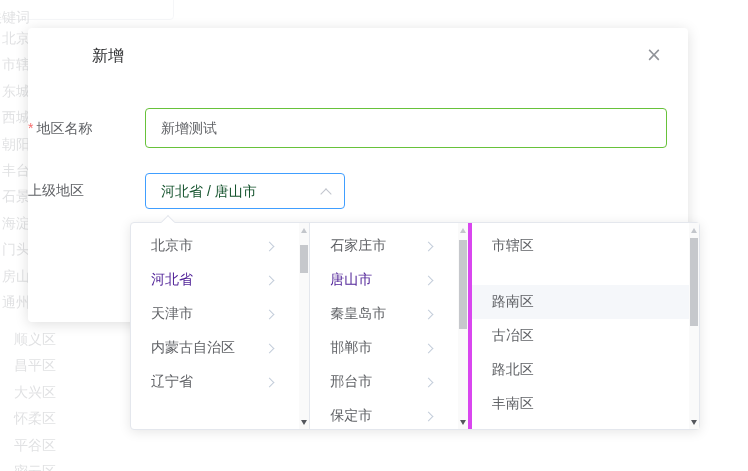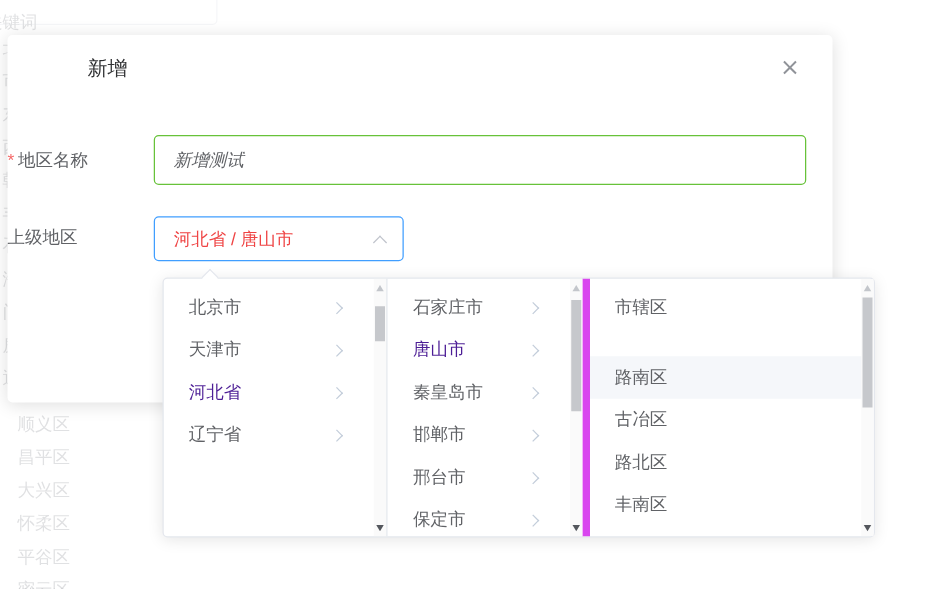--- a/index.html
+++ b/index.html
@@ -15,49 +15,49 @@
   .bg-search { position:absolute; left:-34px; top:-20px; width:208px; height:40px;
     border:1px solid #dcdfe6; border-radius:4px; }
   .bg-search-ph { position:absolute; left:-12px; top:9px; color:#909399; }
   .bg-list { position:absolute; margin:0; padding:0; list-style:none; }
   .bg-list li { height:26.4px; line-height:26.4px; color:#909399; white-space:nowrap; }
   .bg-list.covered { left:2px; top:25px; }
   .bg-list.visible { left:14px; top:326px; }
   .dim-overlay { position:absolute; inset:0; background:rgba(255,255,255,0.72); z-index:1; }
 
   
-  .dialog { position:absolute; left:6px; top:28px; width:660px; height:294px;
+  .dialog { position:absolute; left:28px; top:28px; width:660px; height:294px;
     background:#fff; border-radius:4px; box-shadow:0 2px 14px rgba(0,0,0,0.13); z-index:2; }
   .dialog-title { position:absolute; left:64px; top:16px; font-size:16px; color:#303133; line-height:24px; }
   .dialog-close { position:absolute; right:22px; top:14px; width:24px; height:24px;
     font-size:19px; color:#909399; text-align:center; line-height:24px; cursor:pointer;
     font-family:"DejaVu Sans",sans-serif; }
   .form-label { position:absolute; left:0; width:105px; text-align:left; line-height:20px; color:#606266; }
   .lbl-1 { top:90px; } .lbl-2 { top:153px;font-family:Liberation Serif, serif; }
   .required-mark { color:#f56c6c; margin-right:3px; }
   .input-success { position:absolute; left:117px; top:80px; width:522px; height:40px;
     border:1px solid #67c23a; border-radius:4px; line-height:38px; padding:0 15px;
-    color:#606266; background:#fff;font-style:italic; }
+    color:#606266; background:#fff; }
   .cascader-input { position:absolute; left:117px; top:145px; width:200px; height:36px;
     border:1px solid #409eff; border-radius:4px; line-height:34px; padding:0 30px 0 15px;
-    color:#ef4444; background:#fff; cursor:pointer; }
+    color:#14532d; background:#fff; cursor:pointer; }
   .chev-up { position:absolute; right:14px; top:16px; width:8px; height:8px;
     border-top:1.5px solid #c0c4cc; border-right:1.5px solid #c0c4cc;
     transform:rotate(-45deg); }
 
   
   .dropdown { position:absolute; left:130px; top:222px; width:570px; height:208px;
     background:#fff; border:1px solid #e4e7ed; border-radius:4px;
     box-shadow:0 2px 12px rgba(0,0,0,0.10); display:flex; z-index:3; }
   .dropdown-arrow { position:absolute; top:-6px; left:32px; width:10px; height:10px;
     background:#fff; border-left:1px solid #e4e7ed; border-top:1px solid #e4e7ed;
     transform:rotate(45deg); }
   .menu { position:relative; height:100%; padding-top:6px; overflow:hidden; }
   .menu-1 { width:180px; border-right:1px solid #e4e7ed; }
-  .menu-2 { width:162px; border-right:6px solid #d946ef; }
+  .menu-2 { width:162px; border-right:4px solid #d946ef; }
   .menu-3 { width:228px; }
   .menu-list { margin:0; padding:0; list-style:none; }
   .node { height:34px; padding:0 36px 0 20px; display:flex; align-items:center;
     justify-content:space-between; cursor:pointer; color:#606266; white-space:nowrap; }
   .menu-3 .node { padding-right:20px; }
   .node.is-active { color:#4c1d95;gap:32px; }
   .node.is-hover { background:#f5f7fa;margin-top:22px; }
   .chev-right { width:7px; height:7px; border-top:1.5px solid #c3cdda;
     border-right:1.5px solid #c3cdda; transform:rotate(45deg); flex-shrink:0; margin-left:8px; }
 
@@ -185,31 +185,35 @@
     <i class="dropdown-arrow"></i>
 
     <div class="menu menu-1">
       <ul class="menu-list">
 
           <li class="node">
             <span class="node-label">北京市</span>
             <i class="chev-right"></i>
           </li>
 
-          <li class="node">
-            <span class="node-label">天津市</span>
-            <i class="chev-right"></i>
-          </li>
-
           <li class="node is-active">
             <span class="node-label">河北省</span>
             <i class="chev-right"></i>
           </li>
 
-
+          <li class="node">
+            <span class="node-label">天津市</span>
+            <i class="chev-right"></i>
+          </li>
+
+
+          <li class="node">
+            <span class="node-label">内蒙古自治区</span>
+            <i class="chev-right"></i>
+          </li>
 
           <li class="node">
             <span class="node-label">辽宁省</span>
             <i class="chev-right"></i>
           </li>
         </ul>
       <div class="sbar sb-col1">
         <div class="sb-btn up">
             <i class="tri-up"></i>
           </div>

